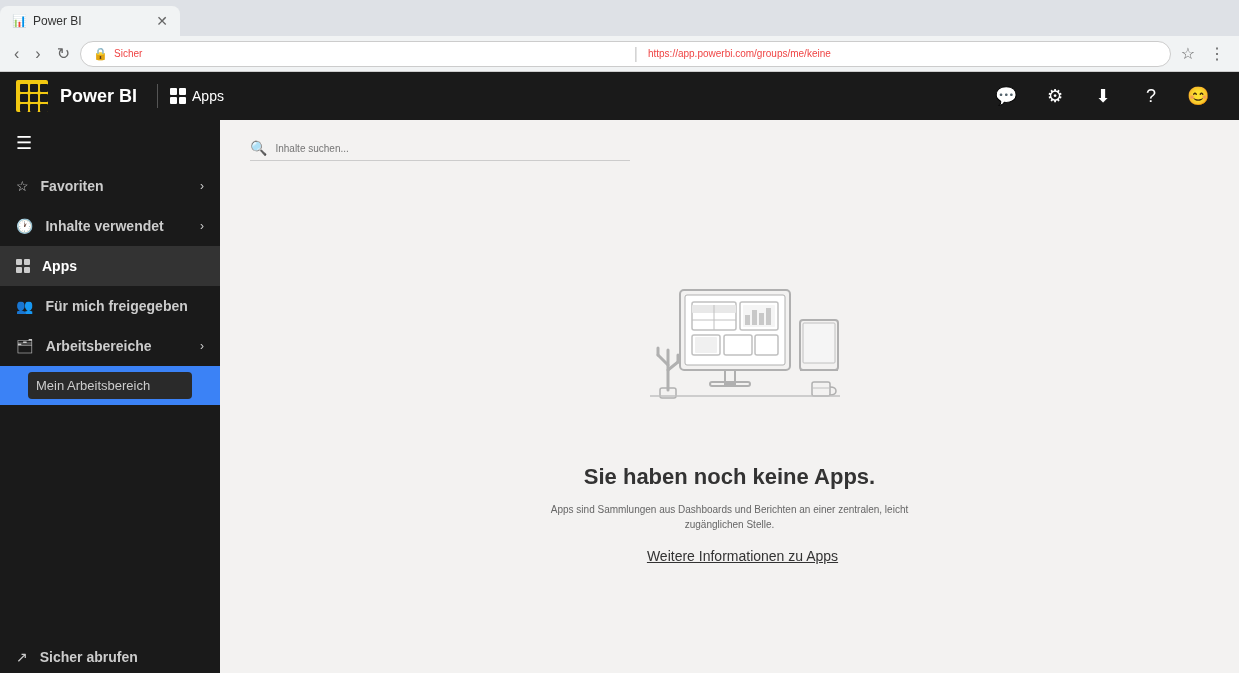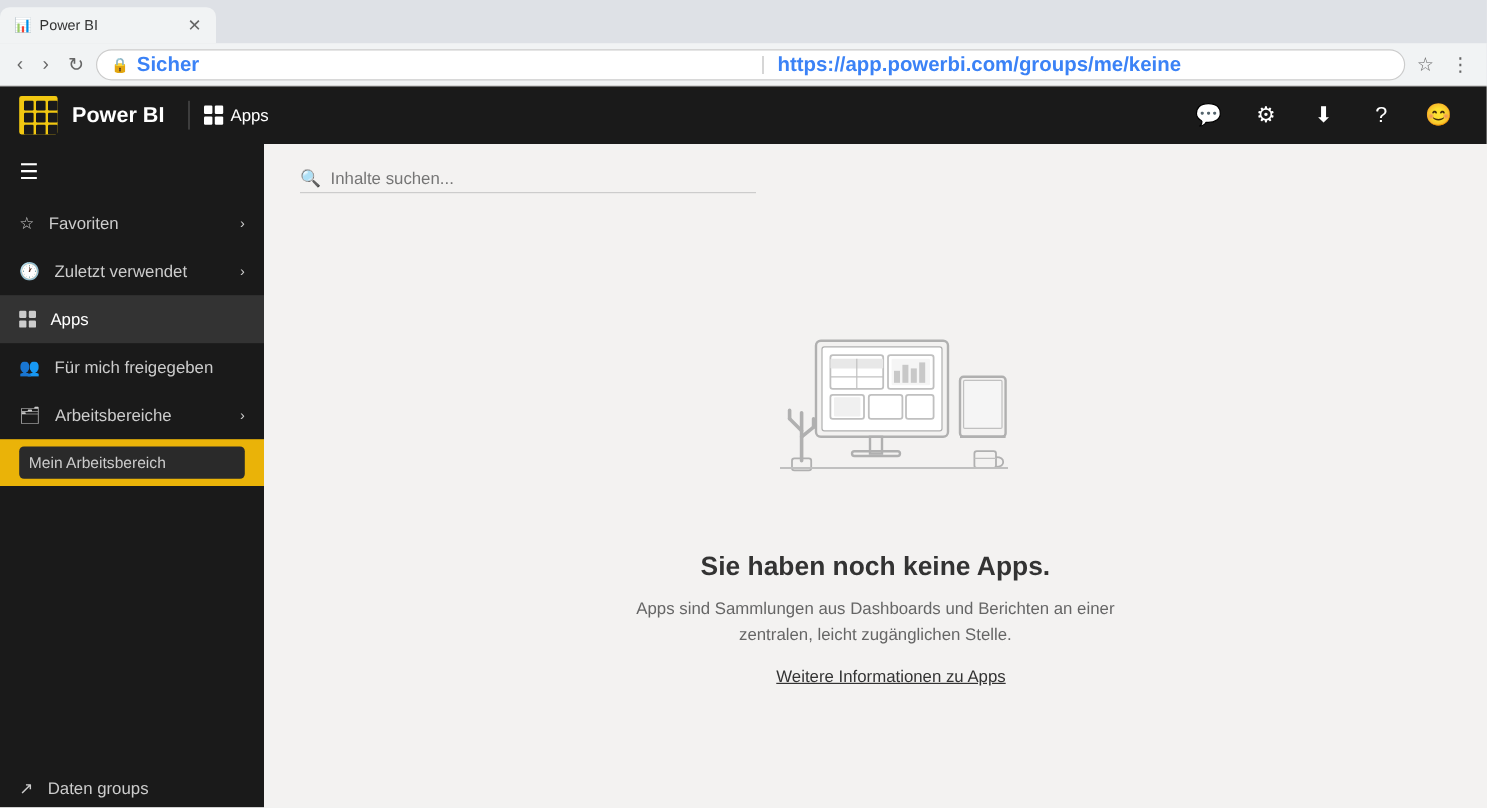--- a/index.html
+++ b/index.html
@@ -62,21 +62,21 @@
       display: flex;
       align-items: center;
       background: white;
       border: 1px solid #ccc;
       border-radius: 20px;
       padding: 0 12px;
       height: 26px;
       gap: 6px;
     }
     .address-bar .lock-icon { color: #1a8a1a; font-size: 12px; }
-    .address-text { font-size: 17px; color: #3b82f6; flex: 1; font-weight: bold; }
+    .address-text { font-size: 10px; color: #ef4444; flex: 1; }
     .nav-actions { display: flex; gap: 2px; }
     .nav-action-btn {
       background: none;
       border: none;
       cursor: pointer;
       font-size: 16px;
       color: #666;
       padding: 4px 6px;
     }
 
@@ -188,28 +188,28 @@
       position: relative;
     }
     .sidebar-item.active {
       background: #333;
       color: white;
     }
     .sidebar-item .chevron {
       margin-left: auto;
       font-size: 12px;
     }
-    .sidebar-item .item-label { flex: 1; }
+    .sidebar-item .item-label { flex: 1; font-weight: bold; }
     .sidebar-spacer { flex: 1; }
     .sidebar-bottom {
       padding-bottom: 8px;
     }
     .workspace-sub {
-      background: #eab308;
-      padding: 6px 16px;
+      background: #3b82f6;
+      padding: 6px 28px;
     }
     .workspace-sub-item {
       display: flex;
       align-items: center;
       padding: 6px 8px;
       font-size: 13px;
       color: #ccc;
       cursor: pointer;
       border-radius: 4px;
       background: #2a2a2a;
@@ -231,21 +231,21 @@
       align-items: center;
       gap: 8px;
       border-bottom: 1px solid #ccc;
       width: 380px;
       padding-bottom: 4px;
     }
     .search-icon-svg { color: #888; font-size: 14px; }
     .search-input {
       border: none;
       background: transparent;
-      font-size: 14px;
+      font-size: 10px;
       color: #6d28d9;
       width: 320px;
       outline: none;
     }
 
     
     .empty-state {
       display: flex;
       flex-direction: column;
       align-items: center;
@@ -256,21 +256,21 @@
     }
     .empty-illustration {
       margin-bottom: 30px;
     }
     .empty-title {
       font-size: 22px;
       color: #333;
       margin-bottom: 12px;
     }
     .empty-description {
-      font-size: 14px;
+      font-size: 10px;
       color: #666;
       line-height: 1.5;
       max-width: 400px;
       margin-bottom: 16px;
     }
     .empty-link {
       color: #333;
       font-size: 14px;
       text-decoration: underline;
       cursor: pointer;
@@ -352,21 +352,21 @@
       <div class="sidebar-hamburger">☰</div>
 
       <div class="sidebar-item">
         <span>☆</span>
         <span class="item-label">Favoriten</span>
         <span class="chevron">›</span>
       </div>
 
       <div class="sidebar-item">
         <span>🕐</span>
-        <span class="item-label">Zuletzt verwendet</span>
+        <span class="item-label">Inhalte verwendet</span>
         <span class="chevron">›</span>
       </div>
 
       <div class="sidebar-item active">
         <span style="display:inline-grid;grid-template-columns:repeat(2,6px);grid-template-rows:repeat(2,6px);gap:2px;">
           <span style="background:#ccc;border-radius:1px;"></span>
           <span style="background:#ccc;border-radius:1px;"></span>
           <span style="background:#ccc;border-radius:1px;"></span>
           <span style="background:#ccc;border-radius:1px;"></span>
         </span>
@@ -388,21 +388,21 @@
       <div class="workspace-sub">
         <div class="workspace-sub-item">
           <span>Mein Arbeitsbereich</span>
         </div>
       </div>
 
       <div class="sidebar-spacer"></div>
 
       <div class="sidebar-item sidebar-bottom">
         <span>↗</span>
-        <span class="item-label">Daten groups</span>
+        <span class="item-label">Sicher abrufen</span>
       </div>
     </div>
 
     <div class="content-area">
       <div class="content-top">
         <div class="search-container">
           <span class="search-icon-svg">🔍</span>
           <input class="search-input" type="text" placeholder="Inhalte suchen..." style="">
         </div>
       </div>

